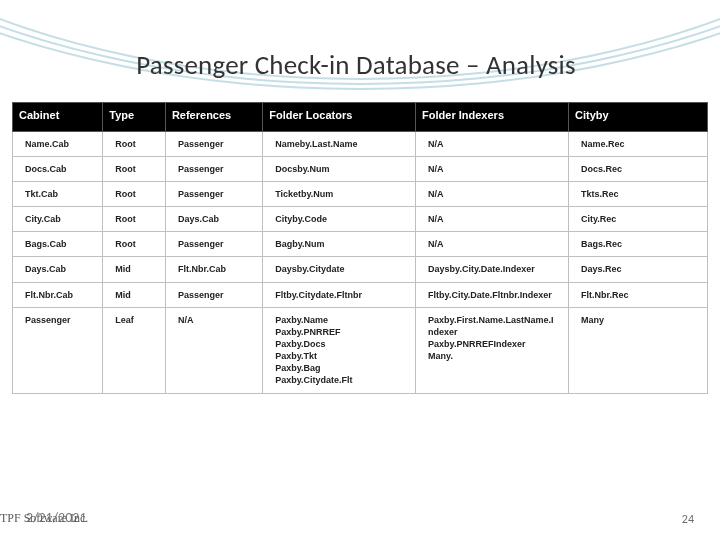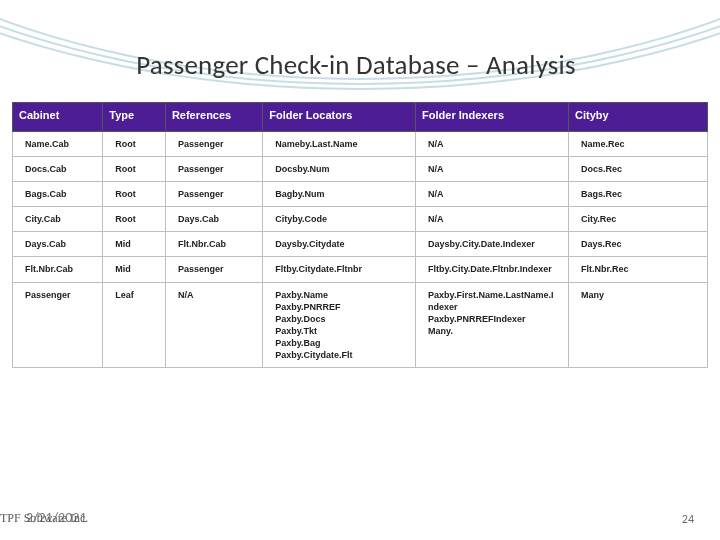--- a/index.html
+++ b/index.html
@@ -45,21 +45,21 @@
     border-collapse: collapse;
     table-layout: fixed;
   }
   col.c0 { width: 13%; }
   col.c1 { width: 9%; }
   col.c2 { width: 14%; }
   col.c3 { width: 22%; }
   col.c4 { width: 22%; }
   col.c5 { width: 20%; }
   th {
-    background: #4c1d95;
+    background: #000000;
     color: #fff;
     font-family: Verdana, Geneva, sans-serif;
     font-weight: 700;
     font-size: 11px;
     text-align: left;
     padding: 6px 6px 8px 6px;
     border: 1px solid #555;
     vertical-align: top;
     line-height: 1.25;
   }
@@ -149,42 +149,54 @@
           <td>Passenger</td>
           <td class="multi">
             <span>Docsby.Num</span>
           </td>
           <td class="multi">
             <span>N/A</span>
           </td>
           <td>Docs.Rec</td>
         </tr>
         <tr>
+          <td>Tkt.Cab</td>
+          <td>Root</td>
+          <td>Passenger</td>
+          <td class="multi">
+            <span>Ticketby.Num</span>
+          </td>
+          <td class="multi">
+            <span>N/A</span>
+          </td>
+          <td>Tkts.Rec</td>
+        </tr>
+        <tr>
+          <td>City.Cab</td>
+          <td>Root</td>
+          <td>Days.Cab</td>
+          <td class="multi">
+            <span>Cityby.Code</span>
+          </td>
+          <td class="multi">
+            <span>N/A</span>
+          </td>
+          <td>City.Rec</td>
+        </tr>
+        <tr>
           <td>Bags.Cab</td>
           <td>Root</td>
           <td>Passenger</td>
           <td class="multi">
             <span>Bagby.Num</span>
           </td>
           <td class="multi">
             <span>N/A</span>
           </td>
           <td>Bags.Rec</td>
-        </tr>
-        <tr>
-          <td>City.Cab</td>
-          <td>Root</td>
-          <td>Days.Cab</td>
-          <td class="multi">
-            <span>Cityby.Code</span>
-          </td>
-          <td class="multi">
-            <span>N/A</span>
-          </td>
-          <td>City.Rec</td>
         </tr>
         <tr>
           <td>Days.Cab</td>
           <td>Mid</td>
           <td>Flt.Nbr.Cab</td>
           <td class="multi">
             <span>Daysby.Citydate</span>
           </td>
           <td class="multi">
             <span>Daysby.City.Date.Indexer</span>

